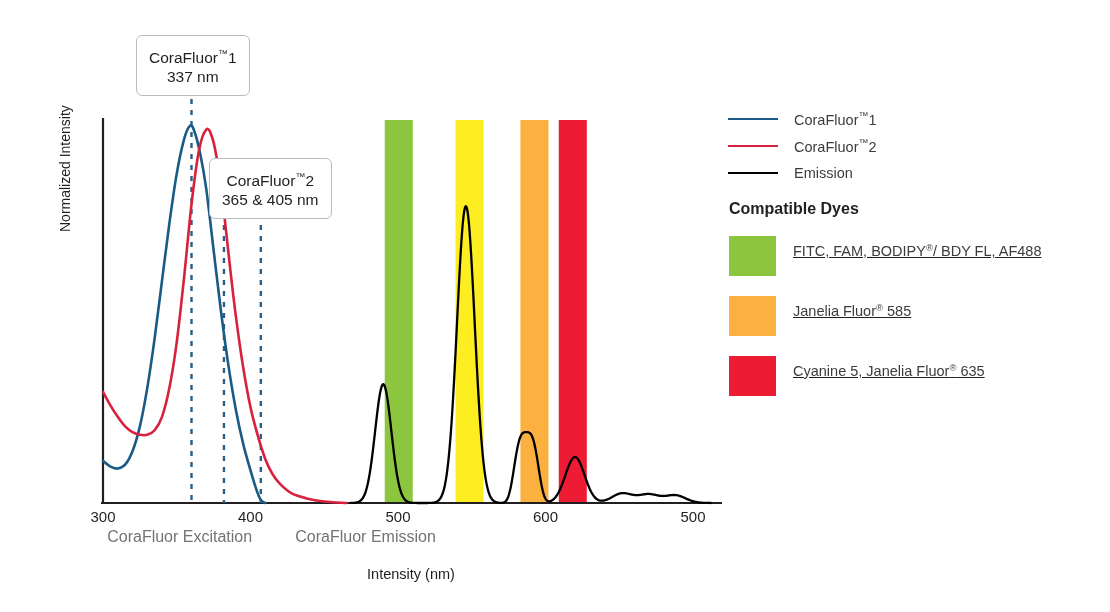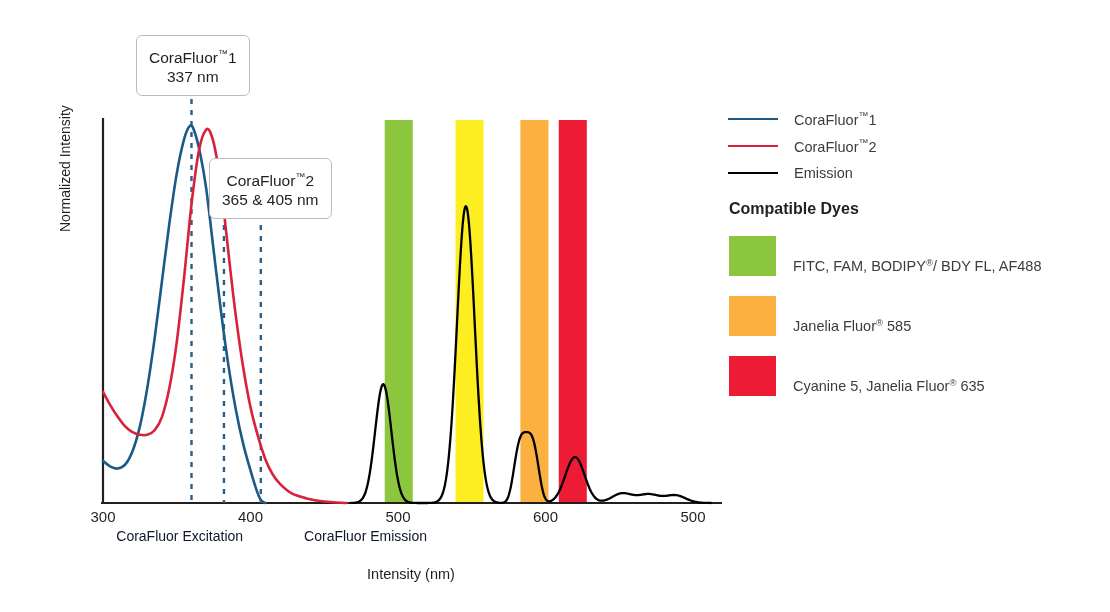--- a/index.html
+++ b/index.html
@@ -19,41 +19,41 @@
            white-space:nowrap;}
   #callout1{left:136px;top:35px;}
   #callout2{left:209px;top:158px;}
   .callout .l1{display:block;}
   .callout .l2{display:block;}
   sup.tm{font-size:10px;vertical-align:6px;letter-spacing:0;}
 
   
   .axnum{position:absolute;font-size:15px;color:#231f20;
          transform:translateX(-50%);}
-  .axcap{position:absolute;font-size:14px;color:#0f172a;
+  .axcap{position:absolute;font-size:16px;color:#737373;
          transform:translateX(-50%);}
   #xtitle{position:absolute;left:411px;top:566px;font-size:14.5px;
           transform:translateX(-50%);}
   #ytitle{position:absolute;left:57px;top:232px;width:180px;
           font-size:14px;color:#231f20;
           transform:rotate(-90deg);transform-origin:0 0;
           white-space:nowrap;}
 
   
   #legend{position:absolute;left:728px;top:105px;width:370px;}
   .lgrow{display:flex;align-items:center;height:27px;}
   .lgline{width:50px;height:0;border-top-width:2.6px;border-top-style:solid;
           margin-right:16px;flex:0 0 50px;}
   .lglabel{font-size:14.5px;color:#3c3c3b;}
 
   #dyestitle{position:absolute;left:729px;top:200px;font-size:16px;
              font-weight:bold;color:#231f20;}
 
   #dyes{position:absolute;left:729px;top:236px;width:375px;}
-  .dyerow{display:flex;align-items:flex-end;margin-bottom:20px;}
+  .dyerow{display:flex;align-items:flex-start;margin-bottom:20px;text-decoration:underline;}
   .swatch{width:47px;height:40px;flex:0 0 47px;margin-right:17px;}
   .dyelabel{font-size:14.5px;line-height:19px;color:#3c3c3b;padding-top:2px;}
   sup.reg{font-size:9.5px;vertical-align:5px;}
 </style>
 </head>
 <body>
 
 <div id="stage">
 
   <div id="plot">

